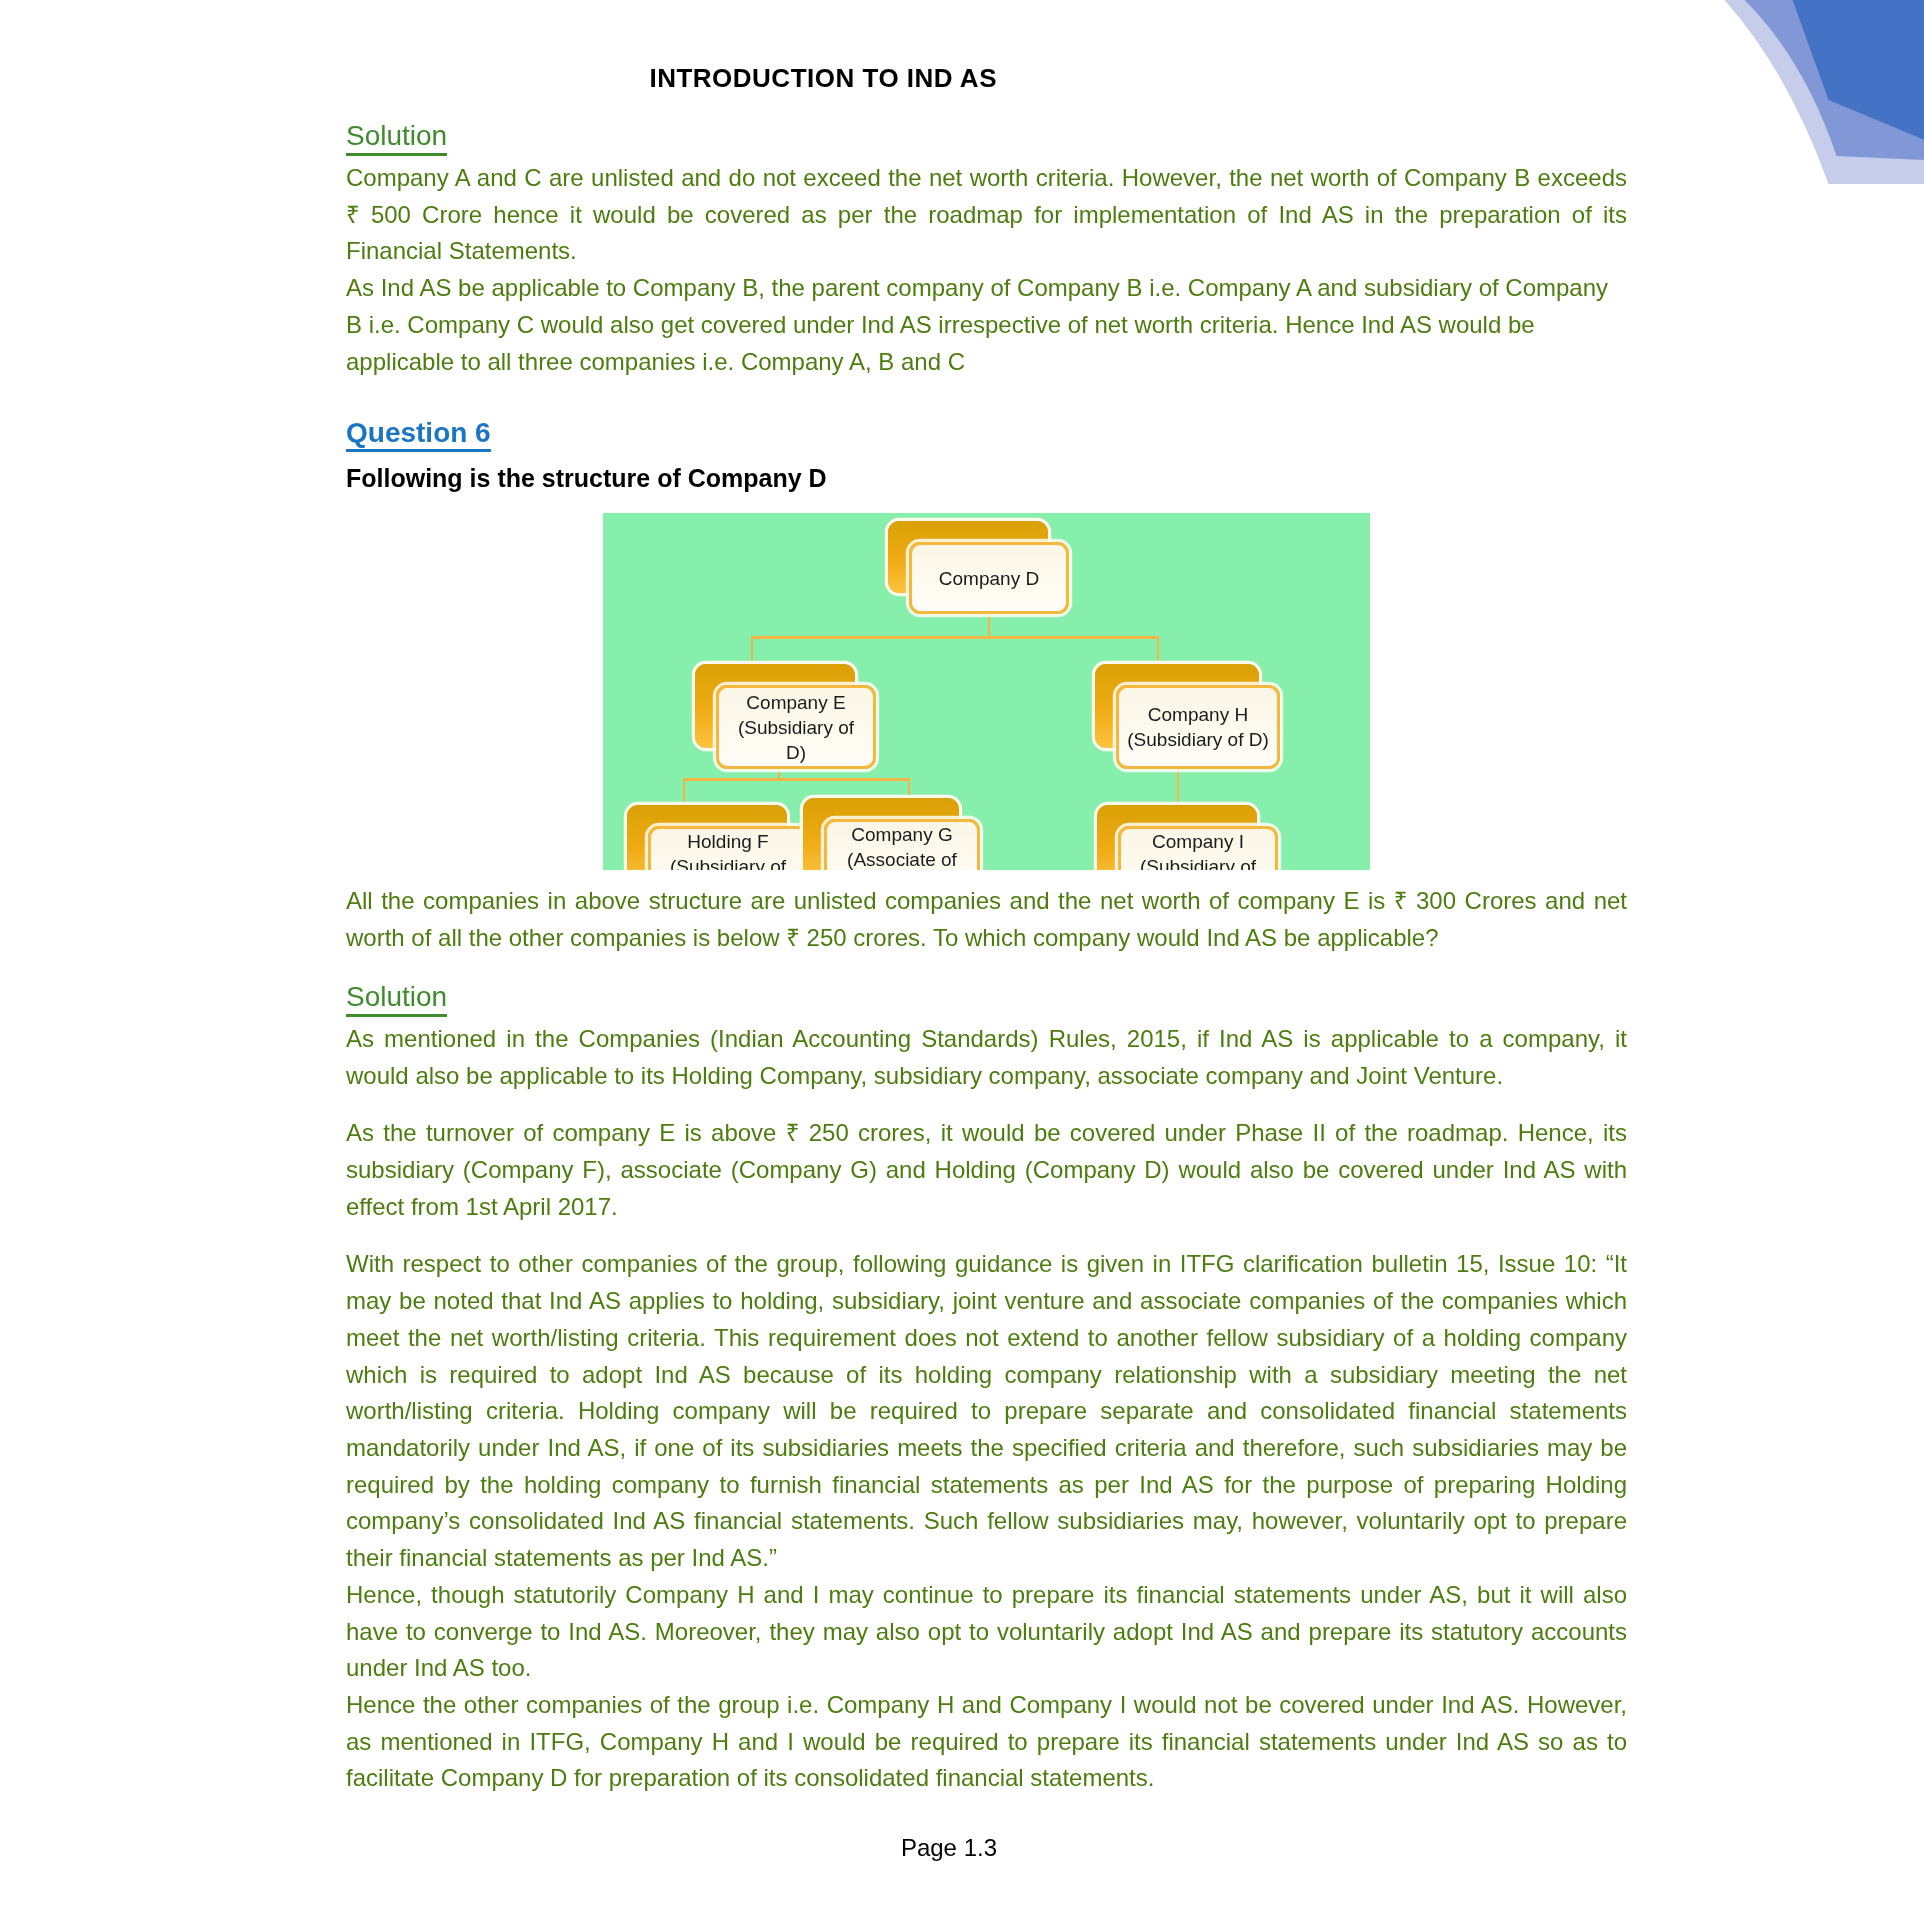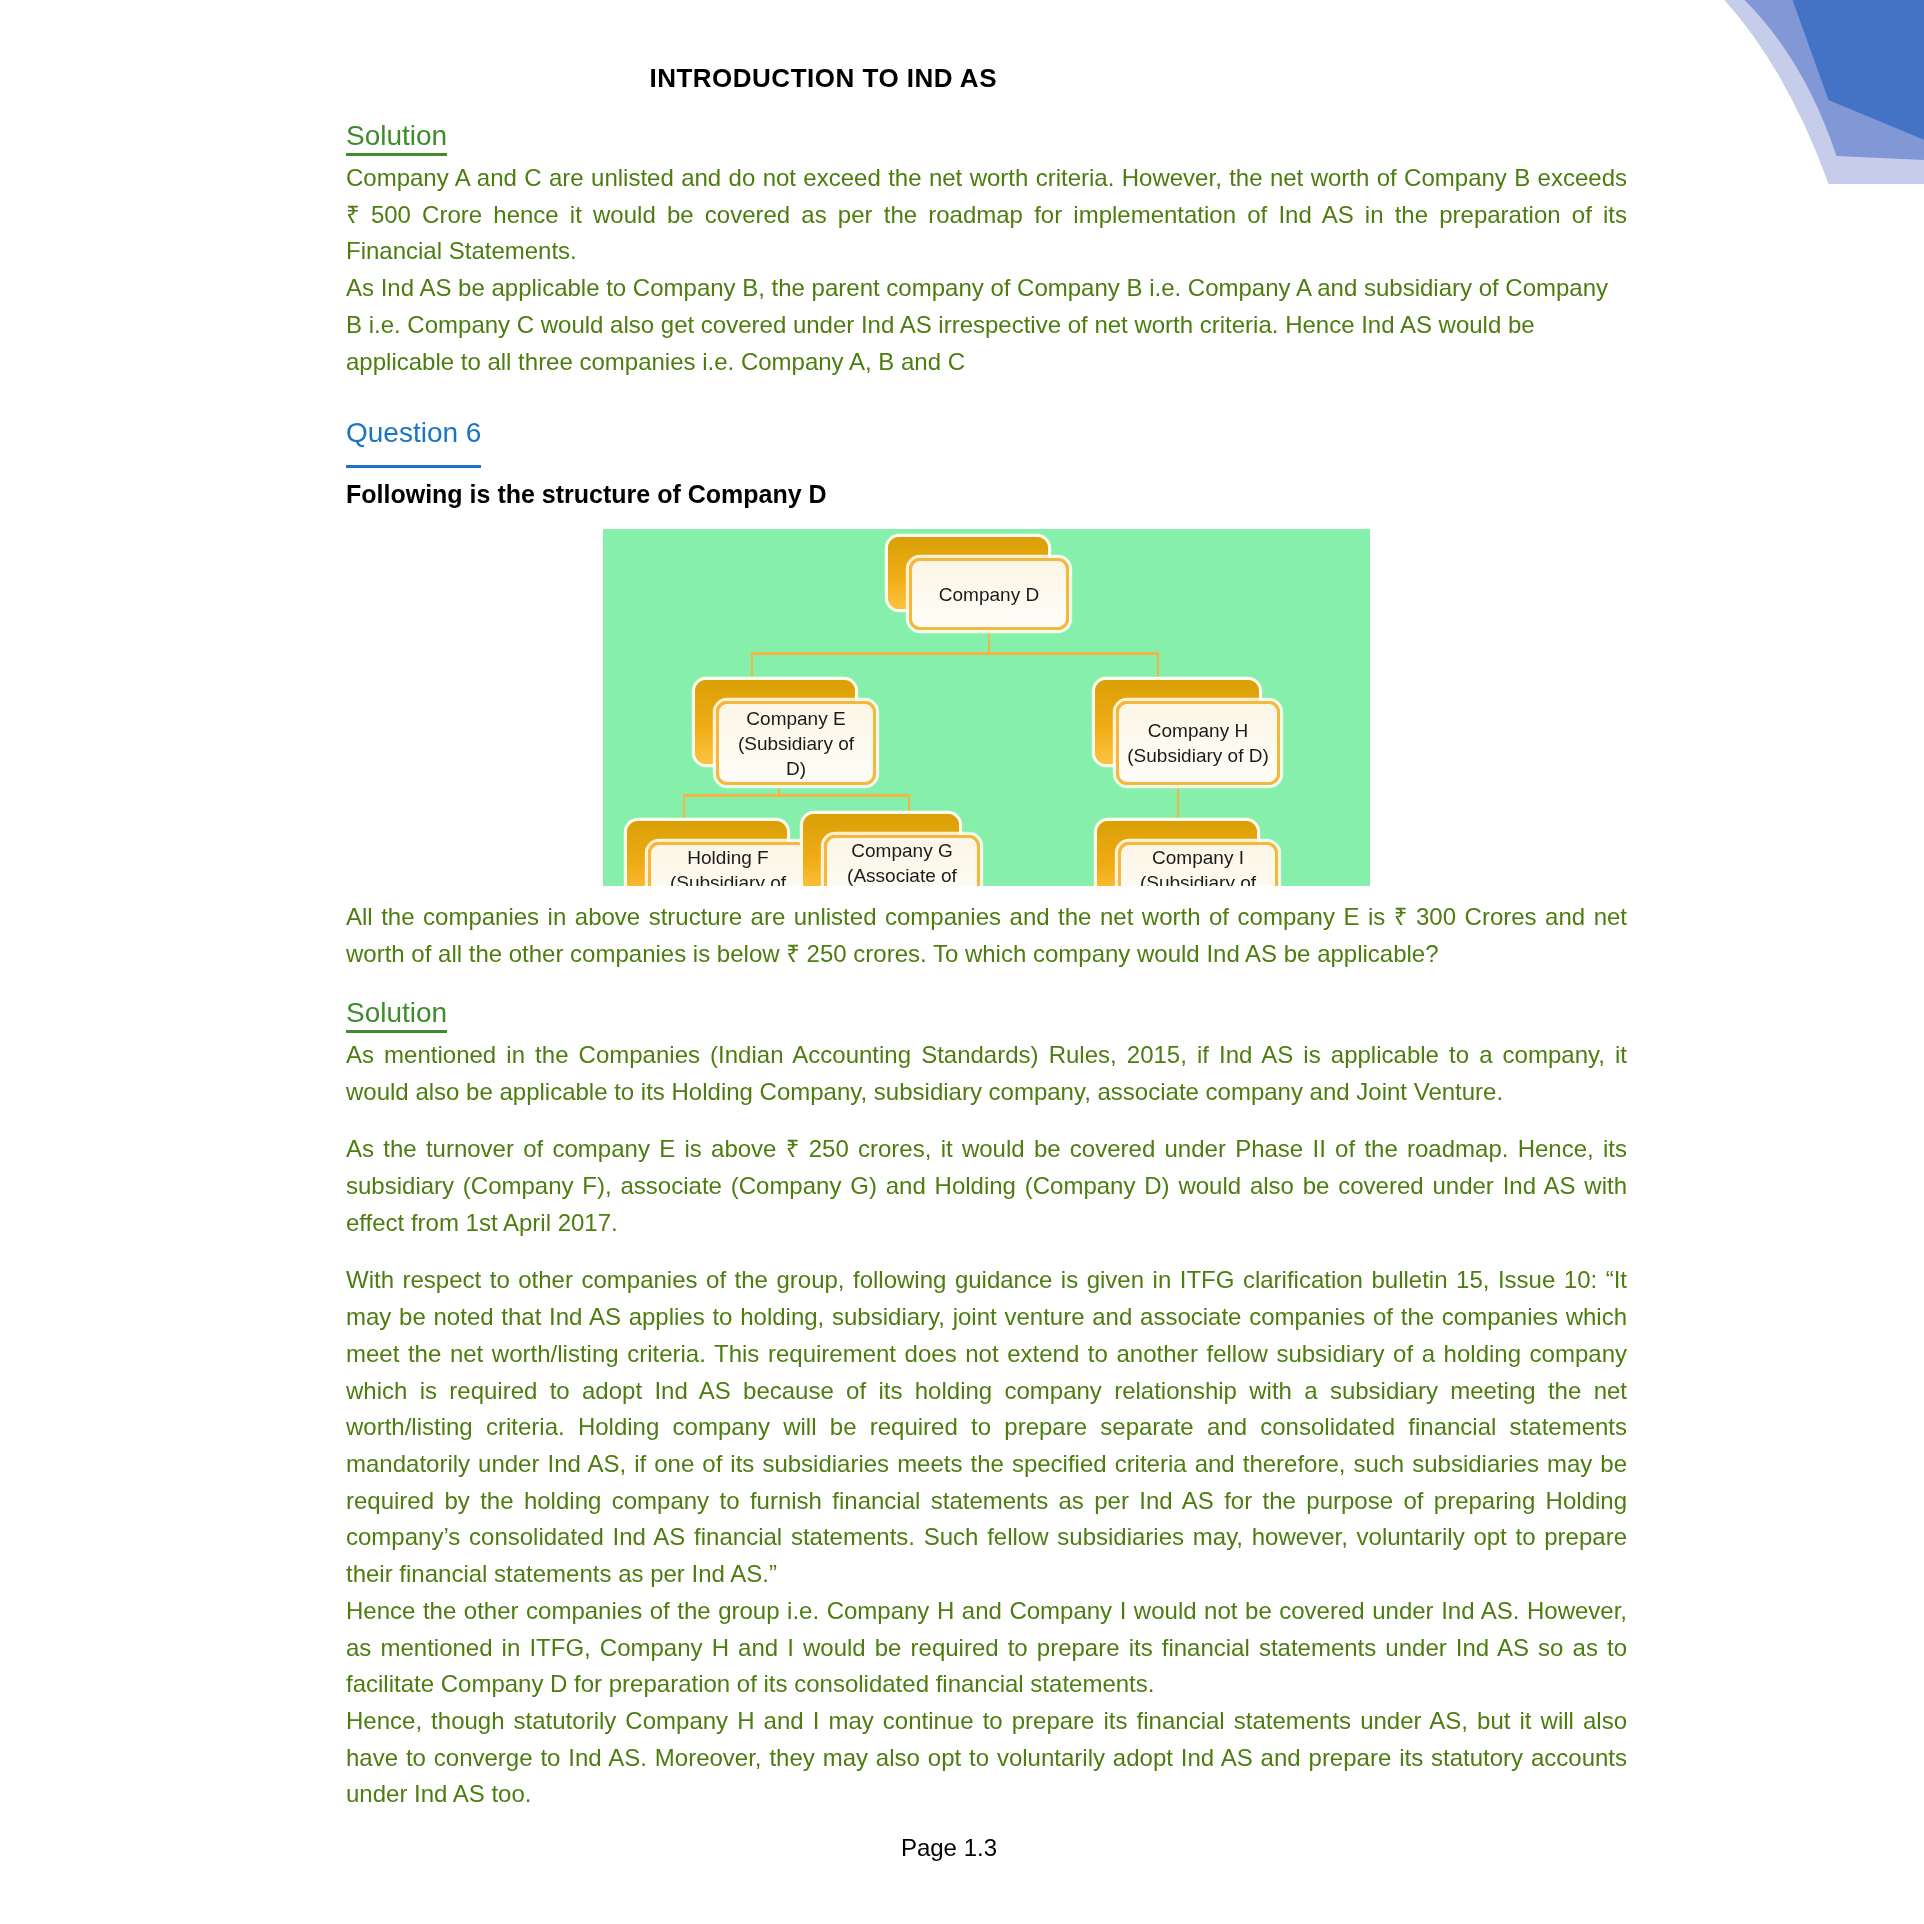--- a/index.html
+++ b/index.html
@@ -62,26 +62,26 @@
     font-weight: normal;
     color: #3f8b2e;
     margin: 0 0 4px 0;
     display: inline-block;
     border-bottom: 3.2px solid #3f8b2e;
     padding-bottom: 0.8px;
     line-height: 1.15;
   }
   h2.question-head {
     font-size: 28px;
-    font-weight: normal;
+    font-weight: bold;
     color: #1a75c4;
     margin: 0 0 3.2px 0;
     display: inline-block;
     border-bottom: 3.2px solid #1a75c4;
-    padding-bottom: 16px;
+    padding-bottom: 0;
     line-height: 1.15;
   }
   .head-wrap { line-height: 1; }
 
   .subhead {
     font-size: 25px;
     font-weight: bold;
     color: #000;
     margin: 6.4px 0 0 0;
     line-height: 1.35;
@@ -277,22 +277,22 @@
     <p class="body">All the companies in above structure are unlisted companies and the net worth of company E is ₹ 300 Crores and net worth of all the other companies is below ₹ 250 crores. To which company would Ind AS be applicable?</p>
 
     <div class="spacer-md"></div>
 
     <div class="head-wrap">
       <h2 class="solution-head">Solution</h2>
     </div>
     <p class="body">As mentioned in the Companies (Indian Accounting Standards) Rules, 2015, if Ind AS is applicable to a company, it would also be applicable to its Holding Company, subsidiary company, associate company and Joint Venture.</p>
     <p class="body gap">As the turnover of company E is above ₹ 250 crores, it would be covered under Phase II of the roadmap. Hence, its subsidiary (Company F), associate (Company G) and Holding (Company D) would also be covered under Ind AS with effect from 1st April 2017.</p>
     <p class="body gap">With respect to other companies of the group, following guidance is given in ITFG clarification bulletin 15, Issue 10: “It may be noted that Ind AS applies to holding, subsidiary, joint venture and associate companies of the companies which meet the net worth/listing criteria. This requirement does not extend to another fellow subsidiary of a holding company which is required to adopt Ind AS because of its holding company relationship with a subsidiary meeting the net worth/listing criteria. Holding company will be required to prepare separate and consolidated financial statements mandatorily under Ind AS, if one of its subsidiaries meets the specified criteria and therefore, such subsidiaries may be required by the holding company to furnish financial statements as per Ind AS for the purpose of preparing Holding company’s consolidated Ind AS financial statements. Such fellow subsidiaries may, however, voluntarily opt to prepare their financial statements as per Ind AS.”</p>
+    <p class="body gap-sm">Hence, though statutorily Company H and I may continue to prepare its financial statements under AS, but it will also have to converge to Ind AS. Moreover, they may also opt to voluntarily adopt Ind AS and prepare its statutory accounts under Ind AS too.</p>
     <p class="body gap-sm">Hence the other companies of the group i.e. Company H and Company I would not be covered under Ind AS. However, as mentioned in ITFG, Company H and I would be required to prepare its financial statements under Ind AS so as to facilitate Company D for preparation of its consolidated financial statements.</p>
-    <p class="body gap-sm">Hence, though statutorily Company H and I may continue to prepare its financial statements under AS, but it will also have to converge to Ind AS. Moreover, they may also opt to voluntarily adopt Ind AS and prepare its statutory accounts under Ind AS too.</p>
 
   </div>
 
   <div class="footer">
     <span class="footer-text">Page 1.3</span>
   </div>
 
 </div>
 
 

